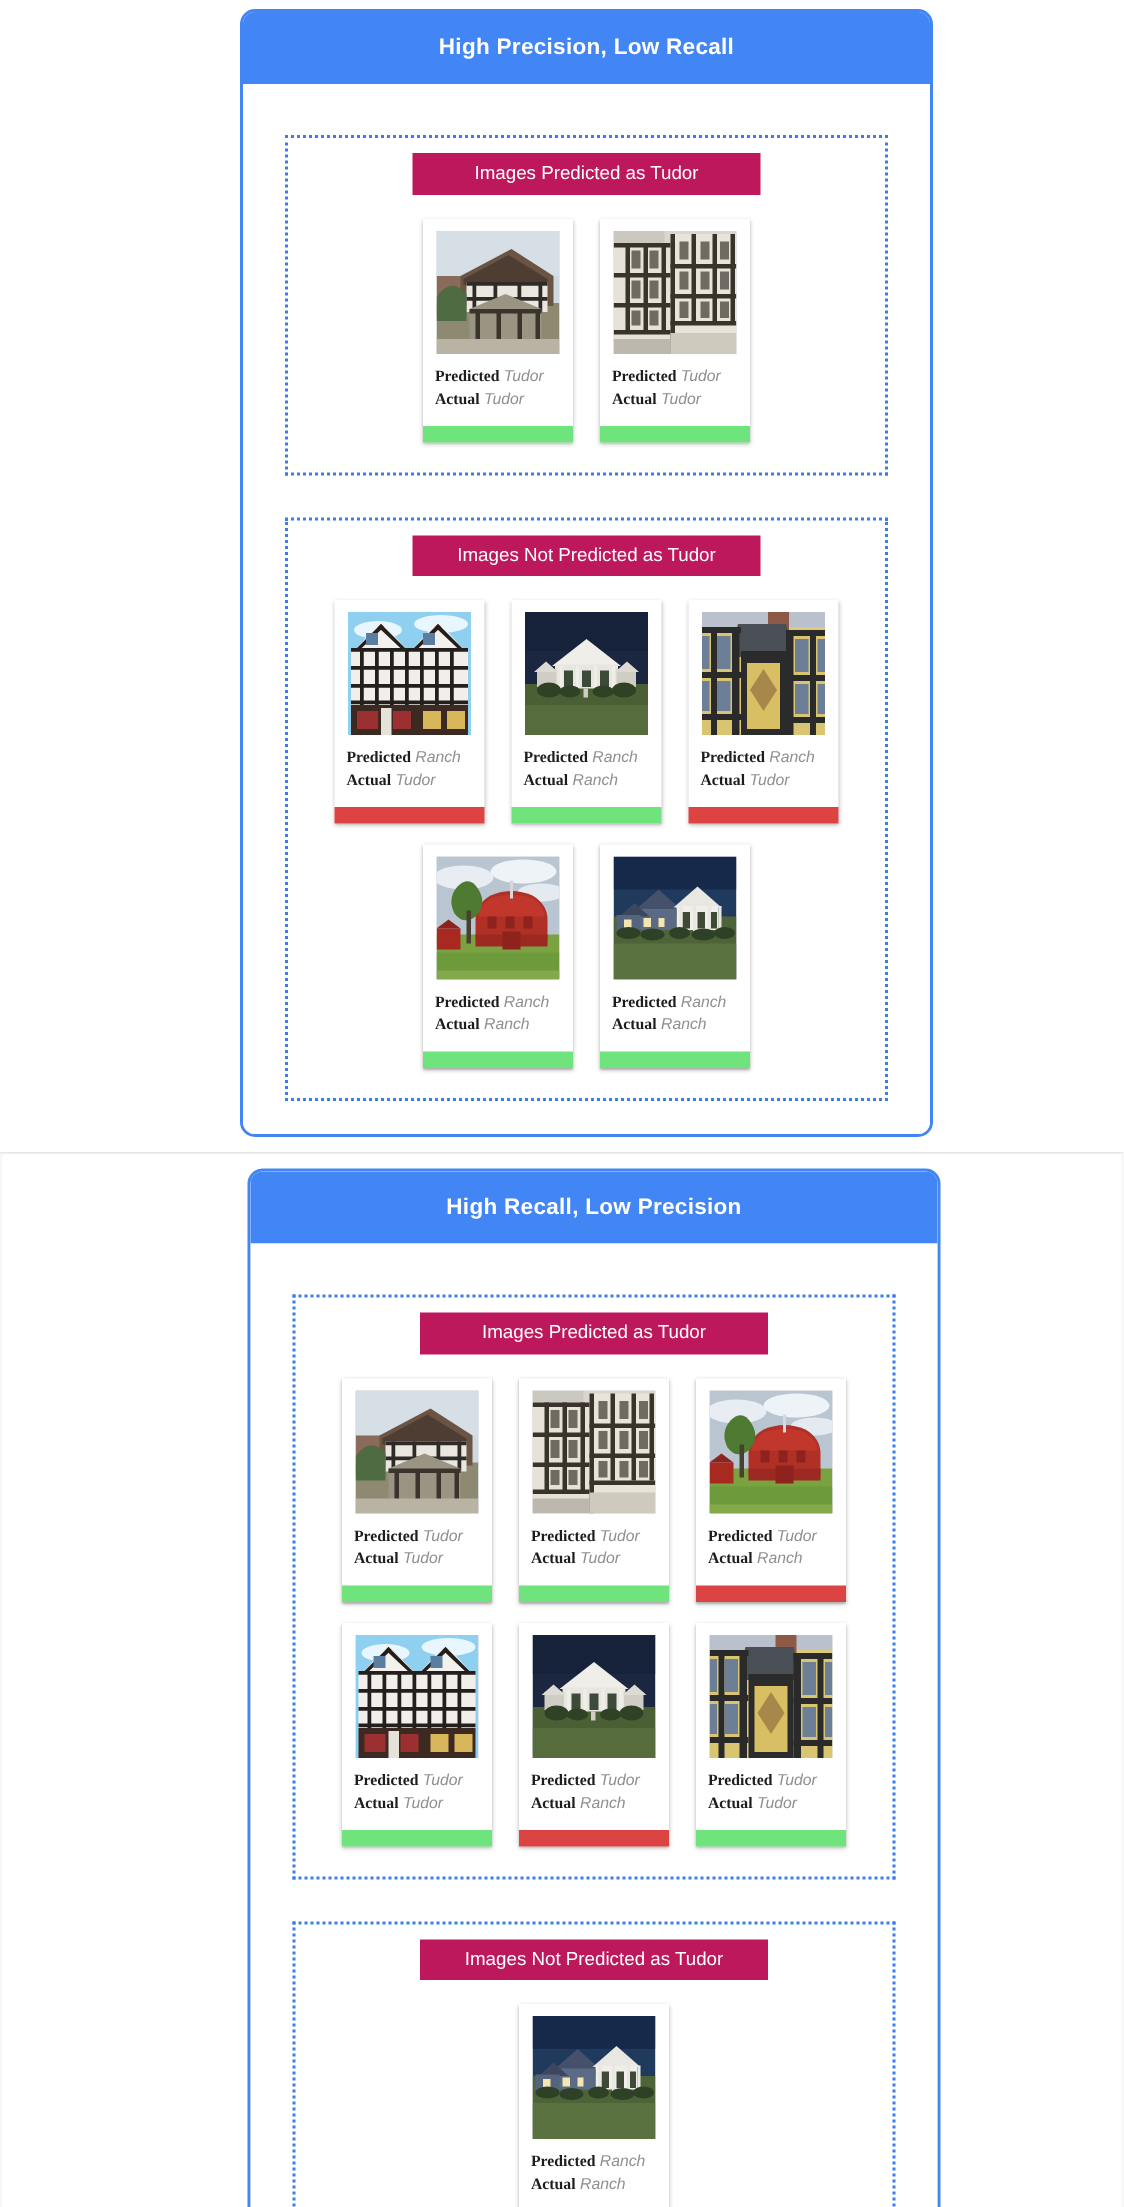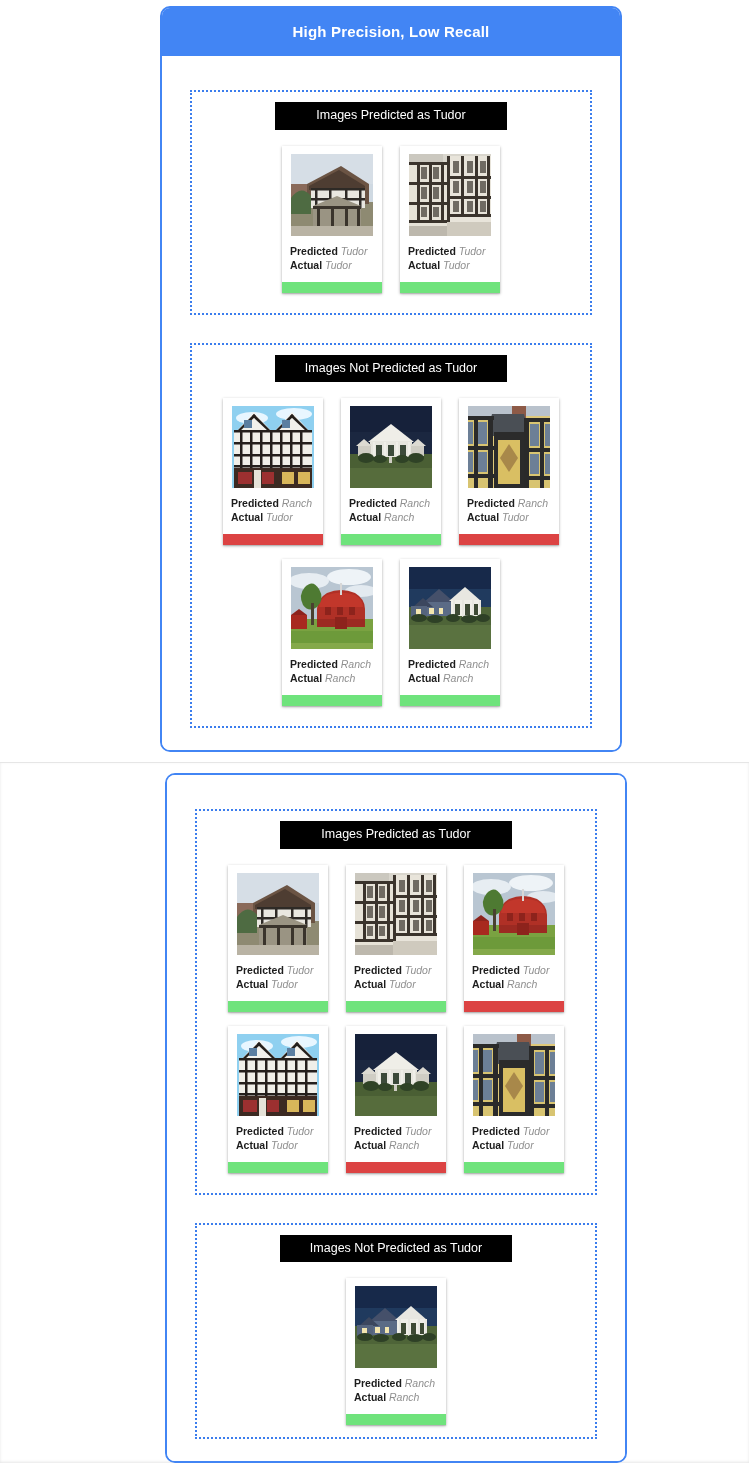--- a/index.html
+++ b/index.html
@@ -45,21 +45,21 @@
     left: 0; right: 0; top: 14px; bottom: 0;
     border: 2px dotted #3b7ded;
     pointer-events: none;
   }
   .group-label {
     position: relative;
     z-index: 2;
     display: block;
     width: 232px;
     margin: 0 auto;
-    background: #000000;
+    background: #be185d;
     color: #fff;
     text-align: center;
     font-size: 12.5px;
     padding: 7px 4px 8px;
     line-height: 1;
   }
   .group-inner { position: relative; z-index: 1; padding-top: 16px; }
 
   
   .row {
@@ -87,21 +87,21 @@
     position: relative;
   }
   .card .thumb svg { display: block; width: 82px; height: 82px; }
 
   .card .meta {
     padding: 8px 8px 10px 8px;
     font-size: 10.5px;
     line-height: 14px;
     color: #9a9a9a;
   }
-  .card .meta .k { font-weight: bold; color: #1d1d1d; }
+  .card .meta .k { font-weight: bold; color: #1d1d1d; font-family: Liberation Serif, serif; }
   .card .meta .v { color: #8f8f8f; font-style: italic; }
   .card .meta .line { white-space: nowrap; }
 
   .card .bar { height: 11px; margin-top: auto; }
   .bar.correct { background: #6fe37c; }
   .bar.wrong   { background: #dc4343; }
 
   
   .tail { height: 8px; }
 </style>
@@ -423,20 +423,21 @@
                   </div>
                 </div>
                 <div class="tail"></div>
               </div>
             </div>
           </div>
         </div>
       </div>
       <div class="panel-wrap">
         <div class="panel panel-b">
+          <div class="panel-title">High Recall, Low Precision</div>
           <div class="panel-body">
             <div class="group">
               <div class="group-box"></div>
               <div class="group-label">Images Predicted as Tudor</div>
               <div class="group-inner">
                 <div class="row">
                   <div class="card">
                     <div class="thumb">
                       <svg viewBox="0 0 82 82" xmlns="http://www.w3.org/2000/svg">
       <rect width="82" height="82" fill="#cfd9e2"></rect>

